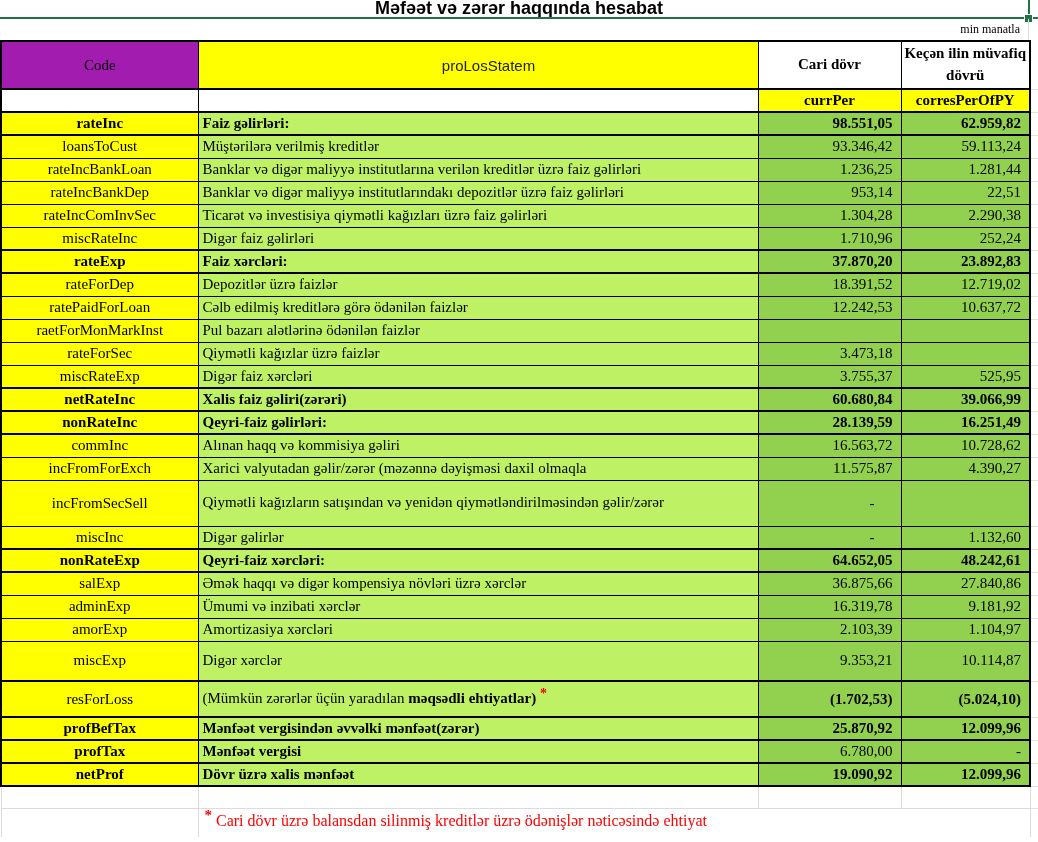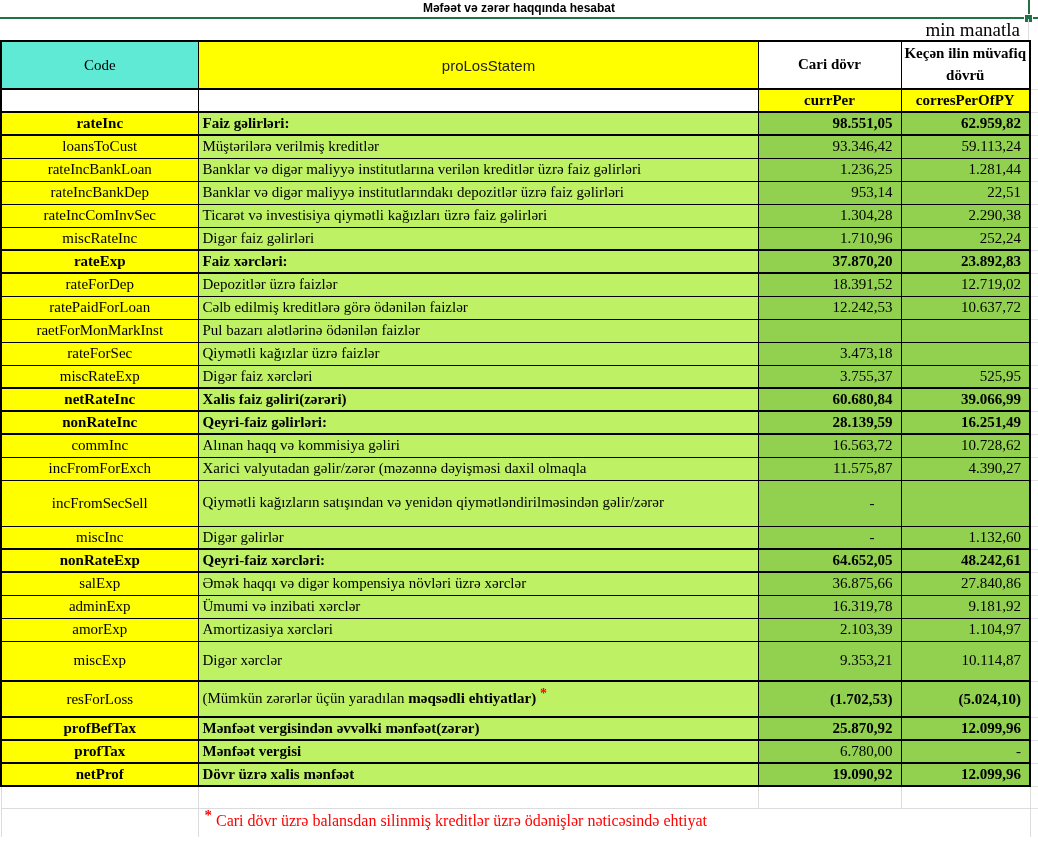--- a/index.html
+++ b/index.html
@@ -1,40 +1,40 @@
 <!DOCTYPE html>
 <html><head>
 <meta charset="utf-8">
 <style>
   html,body{margin:0;padding:0;background:#fff;}
   #sheet{position:relative;width:1038px;height:842px;overflow:hidden;background:#fff;
          font-family:"Liberation Serif","DejaVu Serif",serif;color:#000;}
   
   .title-cell{position:absolute;top:0;left:0;width:1038px;height:17px;line-height:16px;
               text-align:center;font-family:"Liberation Sans","DejaVu Sans",sans-serif;
-              font-weight:bold;font-size:12px;}
+              font-weight:bold;font-size:18px;}
   .sel-bottom{position:absolute;top:17px;left:0;width:1038px;height:2px;background:#217346;}
   .sel-right{position:absolute;top:0;left:1028px;width:2px;height:17px;background:#217346;}
   .sel-handle{position:absolute;top:14px;left:1024px;width:7px;height:7px;background:#217346;border:1px solid #fff;}
   
   .unit-note{position:absolute;top:19px;left:0;width:1029px;height:21px;line-height:21px;
-             text-align:right;padding-right:9px;font-size:19px;box-sizing:border-box;}
+             text-align:right;padding-right:9px;font-size:12px;box-sizing:border-box;}
   .faint-v{position:absolute;top:19px;left:1028px;width:1px;height:21px;background:#dcdcdc;}
   
   table{position:absolute;top:40px;left:0;border-collapse:collapse;table-layout:fixed;width:1038px;}
   td{border:1px solid #000;font-size:15px;padding:0;overflow:hidden;white-space:nowrap;vertical-align:middle;}
   td.code{background:#ffff00;text-align:center;border-left-width:2px;}
   td.desc{background:#bef264;text-align:left;padding-left:4px;white-space:normal;line-height:1.15;}
   td.val{background:#92d050;text-align:right;padding-right:8px;}
   td.v2{border-right-width:2px;}
   td.dash{padding-right:26px;}
   .b{font-weight:bold;}
   tr.sec td:not(.gutter):not(.lt){border-top-width:2px;border-bottom-width:2px;}
   
-  td.hcode{background:#5eead4;text-align:center;border-left-width:2px;}
+  td.hcode{background:#a21caf;text-align:center;border-left-width:2px;}
   td.hstate{background:#ffff00;text-align:center;font-family:"Liberation Sans","DejaVu Sans",sans-serif;color:#222;padding-left:21px;}
   td.hper{background:#fff;text-align:center;font-weight:bold;white-space:normal;line-height:1.45;}
   td.ycode{background:#ffff00;text-align:center;font-weight:bold;}
   td.wempty{background:#fff;}
   td.wempty.first{border-left-width:2px;}
   
   td.gutter{border:none;border-bottom:1px solid #e2e2e2;background:#fff;}
   
   td.lt{border:1px solid #dcdcdc;background:#fff;}
   td.fnote{border:none;border-left:1px solid #dcdcdc;background:#fff;color:#ff0000;

